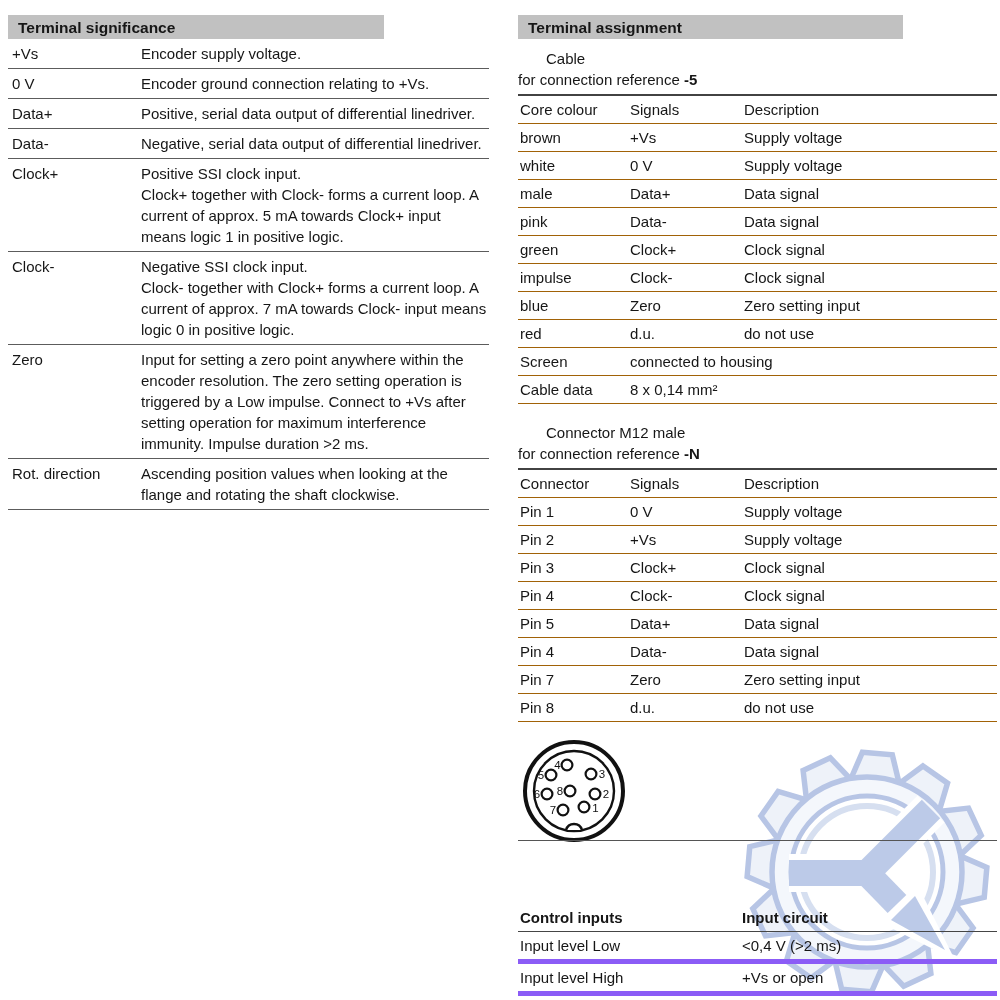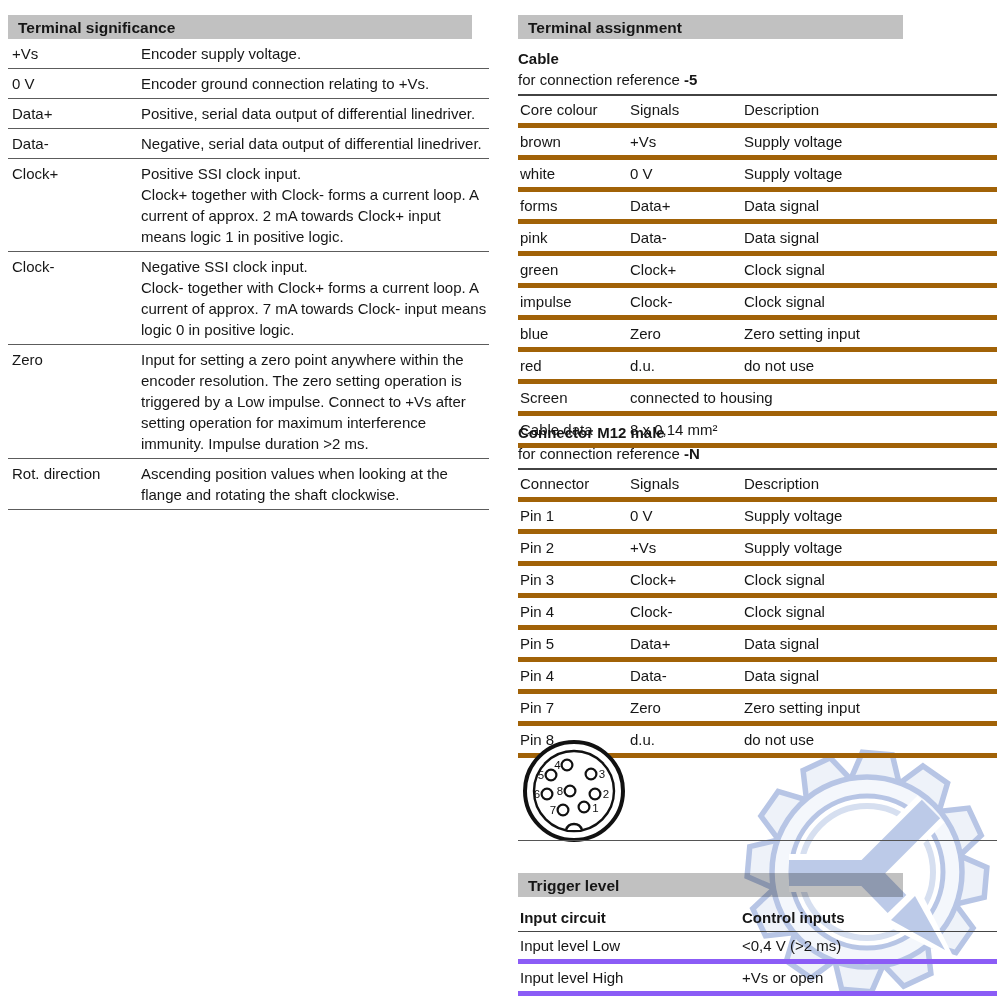--- a/index.html
+++ b/index.html
@@ -12,32 +12,32 @@
   .watermark{position:absolute;left:739px;top:744px;width:256px;height:256px;z-index:1;}
 
   .bar{
     height:24px;background:rgba(0,0,0,0.245);
     display:flex;align-items:center;padding-left:10px;box-sizing:border-box;
     font-weight:bold;font-size:15.5px;
   }
 
   
   .left-panel{position:absolute;left:8px;top:15px;width:481px;}
-  .left-panel .bar{width:464px;}
+  .left-panel .bar{width:376px;}
   .trow{display:flex;border-bottom:1px solid #5c5c5c;padding:4px 0 4px 0;}
   .trow .term{flex:none;width:133px;padding-left:4px;box-sizing:border-box;}
   .trow .desc{flex:1;white-space:pre-line;}
 
   
   .right-panel{position:absolute;left:518px;top:15px;width:479px;height:985px;}
   .right-panel .bar{position:absolute;left:0;top:0;width:385px;}
   .sec{position:absolute;left:0;}
-  .sec-title{font-weight:bold;}
+  .sec-title{font-weight:normal;margin-left:28px;}
   .rtable{position:absolute;left:0;width:479px;border-top:2px solid #424242;box-sizing:border-box;}
-  .rrow{display:grid;grid-template-columns:110px 114px 1fr;border-bottom:5px solid #a16207;
+  .rrow{display:grid;grid-template-columns:110px 114px 1fr;border-bottom:1px solid #a16207;
         padding:4px 0 3px 2px;line-height:20px;}
   .rrow .span2{grid-column:2/4;}
   .trigger-bar{position:absolute;left:0;width:477px;}
   .trigtable{position:absolute;left:0;width:479px;}
   .trow2{display:grid;grid-template-columns:222px 1fr;border-bottom:5px solid #8b5cf6;
          padding:4px 0 3px 2px;line-height:20px;}
   .trow2.head{font-weight:bold;border-bottom:1.5px solid #454545;padding-top:10px;}
   .sep-line{position:absolute;left:0;width:479px;border-top:1.5px solid #555;}
   #cable-sec{top:33px;}
   #cable-table{top:79px;}
@@ -105,21 +105,21 @@
       <div class="term">Data+</div>
       <div class="desc">Positive, serial data output of differential linedriver.</div>
     </div>
     <div class="trow">
       <div class="term">Data-</div>
       <div class="desc">Negative, serial data output of differential linedriver.</div>
     </div>
     <div class="trow">
       <div class="term">Clock+</div>
       <div class="desc">Positive SSI clock input.
-Clock+ together with Clock- forms a current loop. A current of approx. 2 mA towards Clock+ input means logic 1 in positive logic.</div>
+Clock+ together with Clock- forms a current loop. A current of approx. 5 mA towards Clock+ input means logic 1 in positive logic.</div>
     </div>
     <div class="trow">
       <div class="term">Clock-</div>
       <div class="desc">Negative SSI clock input.
 Clock- together with Clock+ forms a current loop. A current of approx. 7 mA towards Clock- input means logic 0 in positive logic.</div>
     </div>
     <div class="trow">
       <div class="term">Zero</div>
       <div class="desc">Input for setting a zero point anywhere within the encoder resolution. The zero setting operation is triggered by a Low impulse. Connect to +Vs after setting operation for maximum interference immunity. Impulse duration &gt;2 ms.</div>
     </div>
@@ -149,21 +149,21 @@
         <div>brown</div>
         <div>+Vs</div>
         <div>Supply voltage</div>
       </div>
       <div class="rrow">
         <div>white</div>
         <div>0 V</div>
         <div>Supply voltage</div>
       </div>
       <div class="rrow">
-        <div>forms</div>
+        <div>male</div>
         <div>Data+</div>
         <div>Data signal</div>
       </div>
       <div class="rrow">
         <div>pink</div>
         <div>Data-</div>
         <div>Data signal</div>
       </div>
       <div class="rrow">
         <div>green</div>
@@ -271,28 +271,25 @@
           <text x="23" y="42">5</text>
           <text x="19" y="61">6</text>
           <text x="35" y="77">7</text>
           <text x="42" y="58">8</text>
         </g>
       </svg>
     </div>
 
     <div class="sep-line" id="sep1"></div>
 
-    <div class="bar trigger-bar" id="trigger-bar">
-      <span>Trigger level</span>
-    </div>
 
     <div class="trigtable" id="trigger-table">
       <div class="trow2 head">
+        <div>Control inputs</div>
         <div>Input circuit</div>
-        <div>Control inputs</div>
       </div>
       <div class="trow2">
         <div>Input level Low</div>
         <div>&lt;0,4 V (&gt;2 ms)</div>
       </div>
       <div class="trow2">
         <div>Input level High</div>
         <div>+Vs or open</div>
       </div>
     </div>

